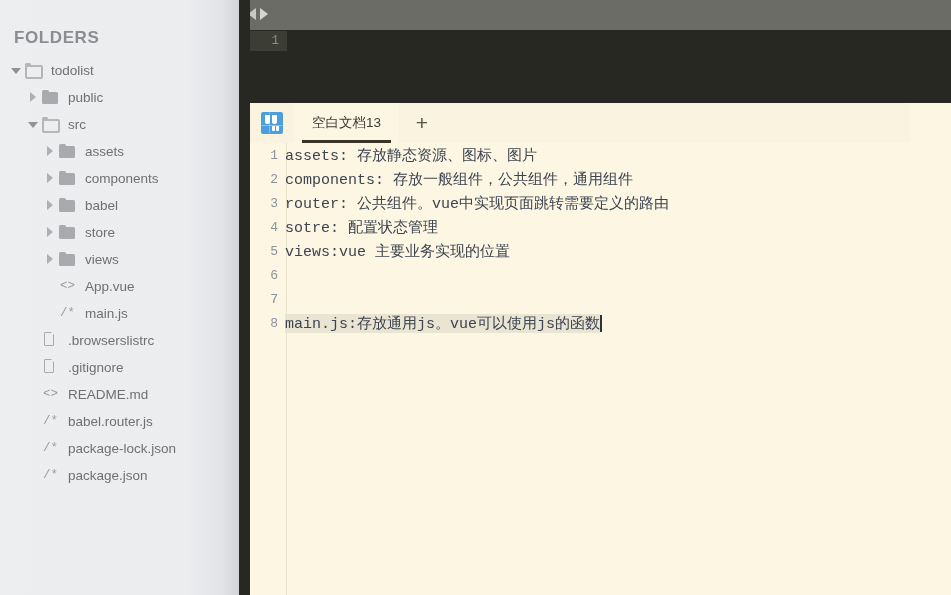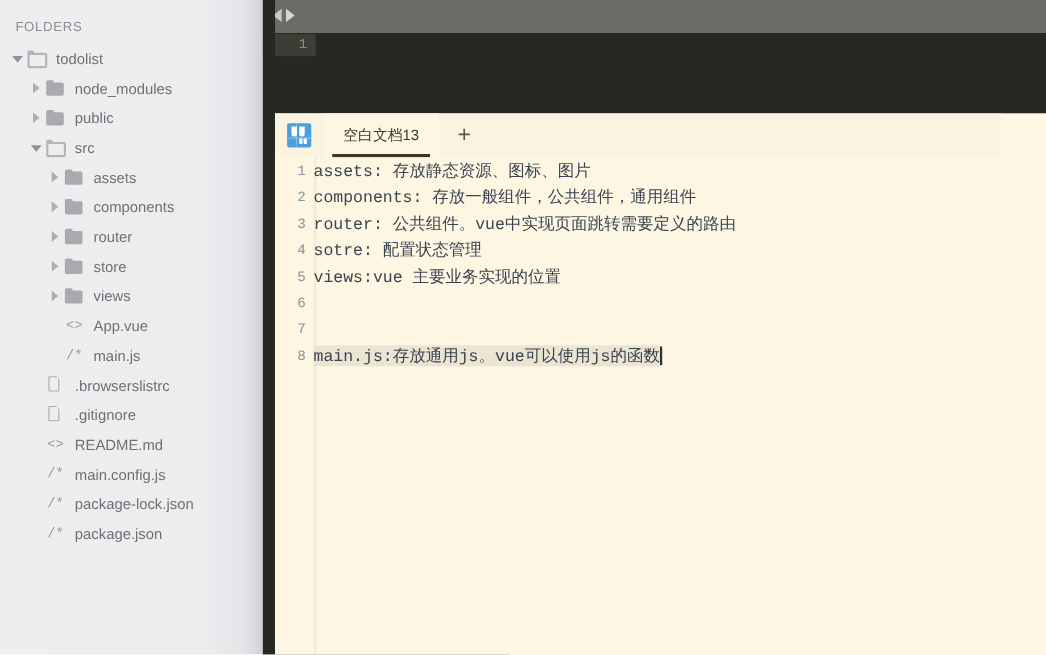--- a/index.html
+++ b/index.html
@@ -21,25 +21,25 @@
   #sidebar {
     position: absolute;
     left: 0; top: 0;
     width: 239px; height: 595px;
     background: linear-gradient(to right, #edeef0 0%, #ecedef 78%, #e2e3e6 93%, #d2d3d7 100%);
     box-sizing: border-box;
     padding: 0;
     overflow: hidden;
   }
   #sidebar-title {
-    font-size: 12px;
-    font-weight: normal;
+    font-size: 17px;
+    font-weight: bold;
     letter-spacing: 0.6px;
     color: #8b8d90;
-    padding: 17px 0 9px 14px;
+    padding: 28px 0 9px 14px;
     user-select: none;
   }
   .row {
     display: flex;
     align-items: center;
     height: 27px;
     font-size: 13.5px;
     color: #6e7073;
     white-space: nowrap;
     user-select: none;
@@ -338,46 +338,41 @@
     <div id="sidebar-title">FOLDERS</div>
     <div id="sidebar-list">
         <div class="row" style="padding-left: 10px;">
           <span class="arrow down"></span>
           <span class="ficon folder-open"></span>
           <span>todolist</span>
         </div>
         <div class="row" style="padding-left: 27px;">
           <span class="arrow right"></span>
           <span class="ficon folder-closed"></span>
-          <span>node_modules</span>
-        </div>
-        <div class="row" style="padding-left: 27px;">
-          <span class="arrow right"></span>
-          <span class="ficon folder-closed"></span>
           <span>public</span>
         </div>
         <div class="row" style="padding-left: 27px;">
           <span class="arrow down"></span>
           <span class="ficon folder-open"></span>
           <span>src</span>
         </div>
         <div class="row" style="padding-left: 44px;">
           <span class="arrow right"></span>
           <span class="ficon folder-closed"></span>
           <span>assets</span>
         </div>
         <div class="row" style="padding-left: 44px;">
           <span class="arrow right"></span>
           <span class="ficon folder-closed"></span>
           <span>components</span>
         </div>
         <div class="row" style="padding-left: 44px;">
           <span class="arrow right"></span>
           <span class="ficon folder-closed"></span>
-          <span>router</span>
+          <span>babel</span>
         </div>
         <div class="row" style="padding-left: 44px;">
           <span class="arrow right"></span>
           <span class="ficon folder-closed"></span>
           <span>store</span>
         </div>
         <div class="row" style="padding-left: 44px;">
           <span class="arrow right"></span>
           <span class="ficon folder-closed"></span>
           <span>views</span>
@@ -403,21 +398,21 @@
           <span>.gitignore</span>
         </div>
         <div class="row" style="padding-left: 27px;">
           <span class="arrow none"></span>
           <span class="ficon code">&lt;&gt;</span>
           <span>README.md</span>
         </div>
         <div class="row" style="padding-left: 27px;">
           <span class="arrow none"></span>
           <span class="ficon comment">/*</span>
-          <span>main.config.js</span>
+          <span>babel.router.js</span>
         </div>
         <div class="row" style="padding-left: 27px;">
           <span class="arrow none"></span>
           <span class="ficon comment">/*</span>
           <span>package-lock.json</span>
         </div>
         <div class="row" style="padding-left: 27px;">
           <span class="arrow none"></span>
           <span class="ficon comment">/*</span>
           <span>package.json</span>

